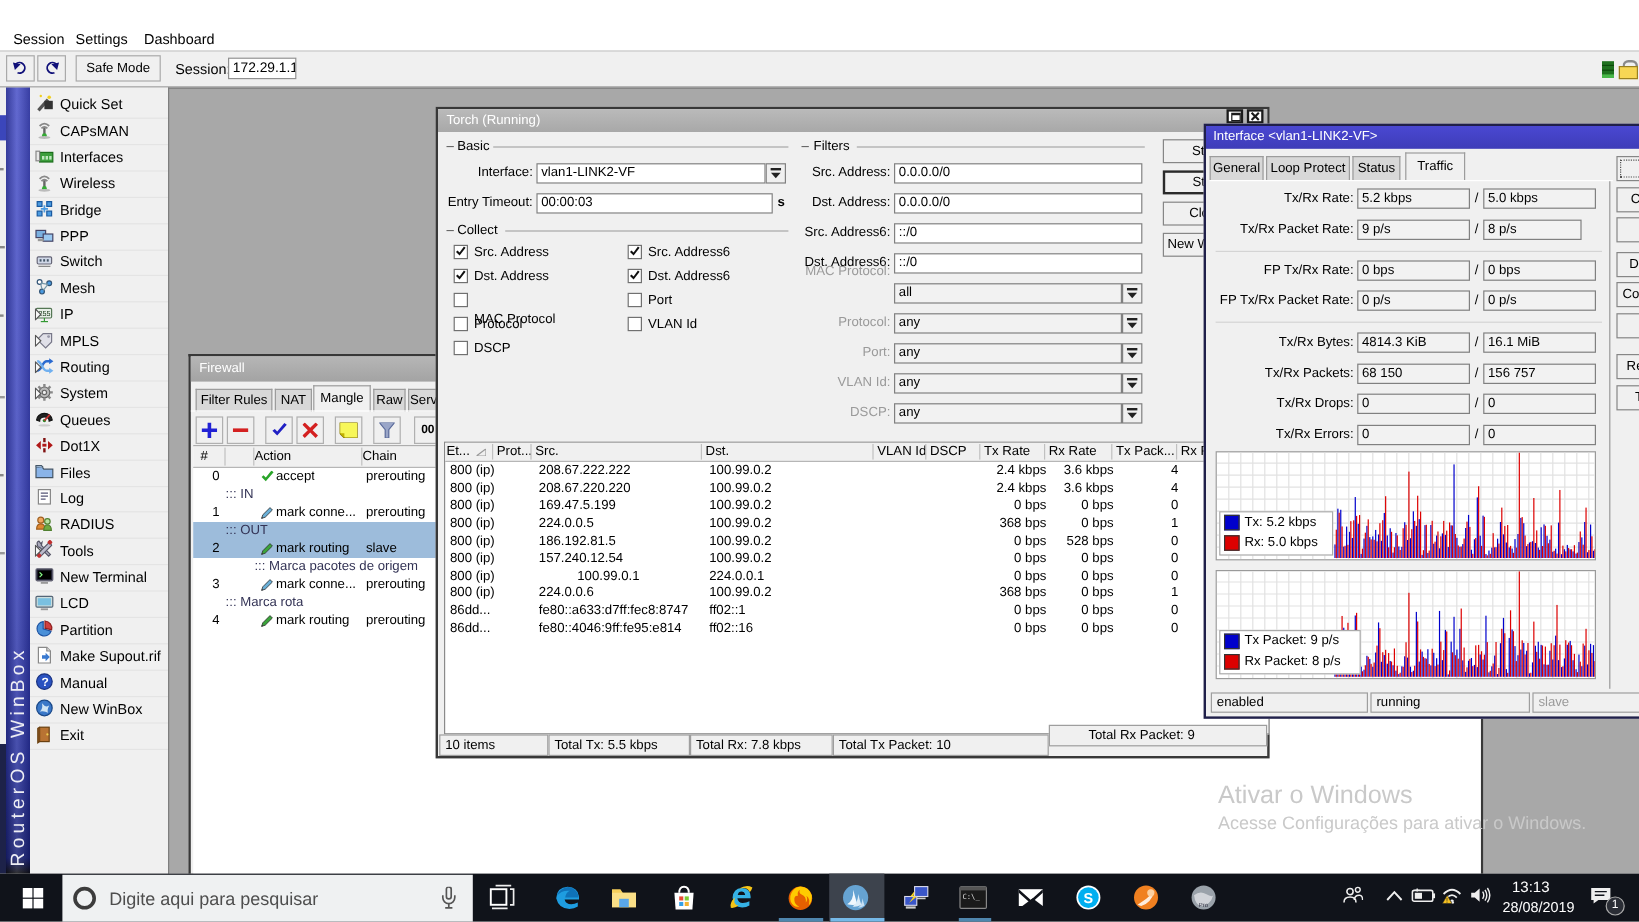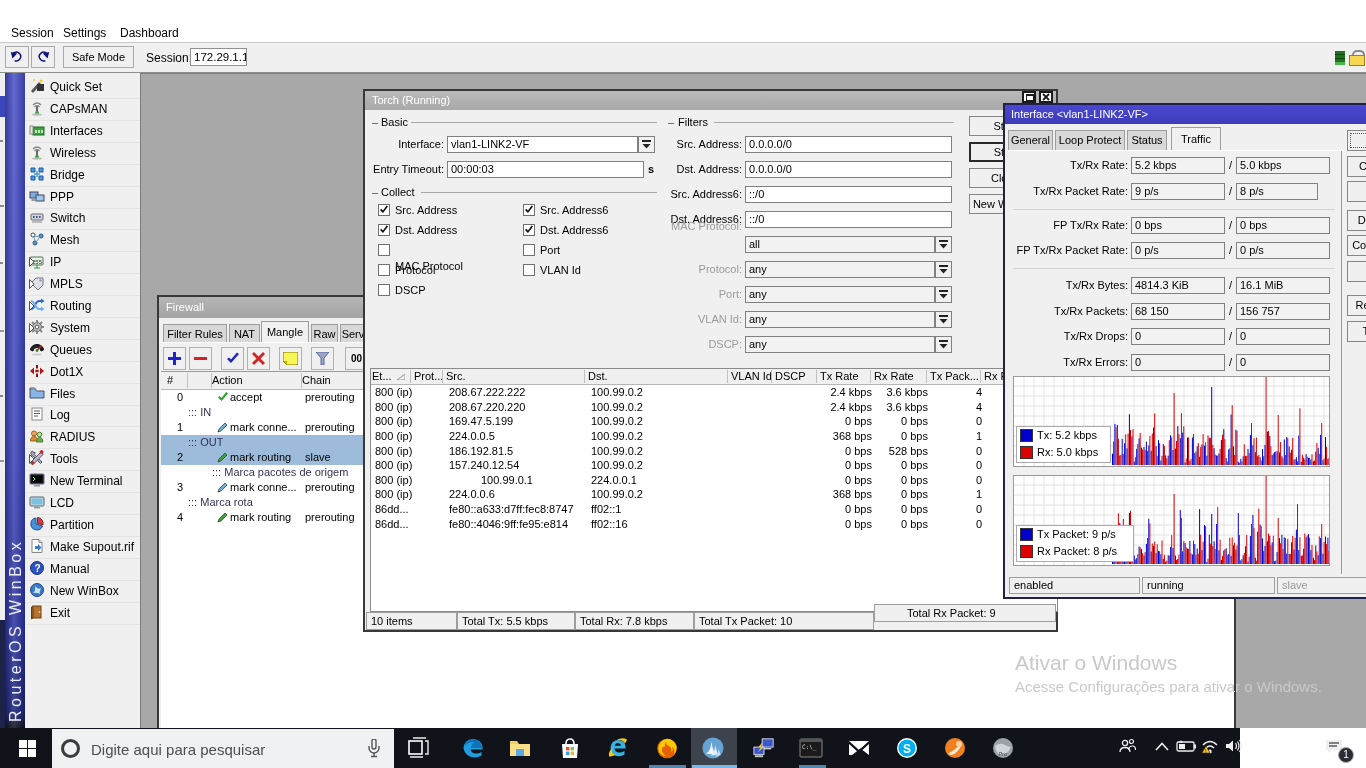--- a/index.html
+++ b/index.html
@@ -1145,21 +1145,21 @@
  <div class="btn" style="left:342px;top:105px;width:58px;height:21px;line-height:19px;">Disable</div>
  <div class="btn" style="left:342px;top:130px;width:58px;height:21px;line-height:19px;">Comment</div>
  <div class="btn" style="left:342px;top:156px;width:58px;height:21px;line-height:19px;text-indent:26px;">Copy</div>
  <div class="btn" style="left:342px;top:190px;width:58px;height:21px;line-height:19px;">Remove</div>
  <div class="btn" style="left:342px;top:216px;width:58px;height:21px;line-height:19px;">Torch</div>
 </div>
 
 <div class="a" style="left:1015px;top:651px;font-size:21px;color:#c9c9c9;">Ativar o Windows</div>
 <div class="a" style="left:1015px;top:678px;font-size:15px;color:#c9c9c9;">Acesse Configurações para ativar o Windows.</div>
 
-<div class="a" style="left:0;top:728px;width:1240px;height:40px;background:#10131a;text-decoration:underline;">
+<div class="a" style="left:0;top:728px;width:1366px;height:40px;background:#10131a;text-decoration:underline;">
 <div class="a" style="left:19px;top:12px;width:7.5px;height:7.5px;background:#fff;"></div>
 <div class="a" style="left:28px;top:12px;width:7.5px;height:7.5px;background:#fff;"></div>
 <div class="a" style="left:19px;top:21px;width:7.5px;height:7.5px;background:#fff;"></div>
 <div class="a" style="left:28px;top:21px;width:7.5px;height:7.5px;background:#fff;"></div>
 <div class="a" style="left:52px;top:1px;width:342px;height:39px;background:#eff1f2;"></div>
 <div class="a" style="left:61px;top:11px;width:19px;height:19px;border:3px solid #3c3c3c;border-radius:50%;box-sizing:border-box;"></div>
 <div class="a" style="left:91px;top:13px;font-size:15px;color:#4e4e4e;white-space:nowrap;">Digite aqui para pesquisar</div>
 <svg class="a" style="left:367px;top:11px;" width="14" height="19">
       <rect x="5" y="0" width="4" height="10" rx="2" fill="none" stroke="#555" stroke-width="1.4"></rect>
       <path d="M2 7 L2 9 A5 5 0 0 0 12 9 L12 7" fill="none" stroke="#555" stroke-width="1.4"></path>

